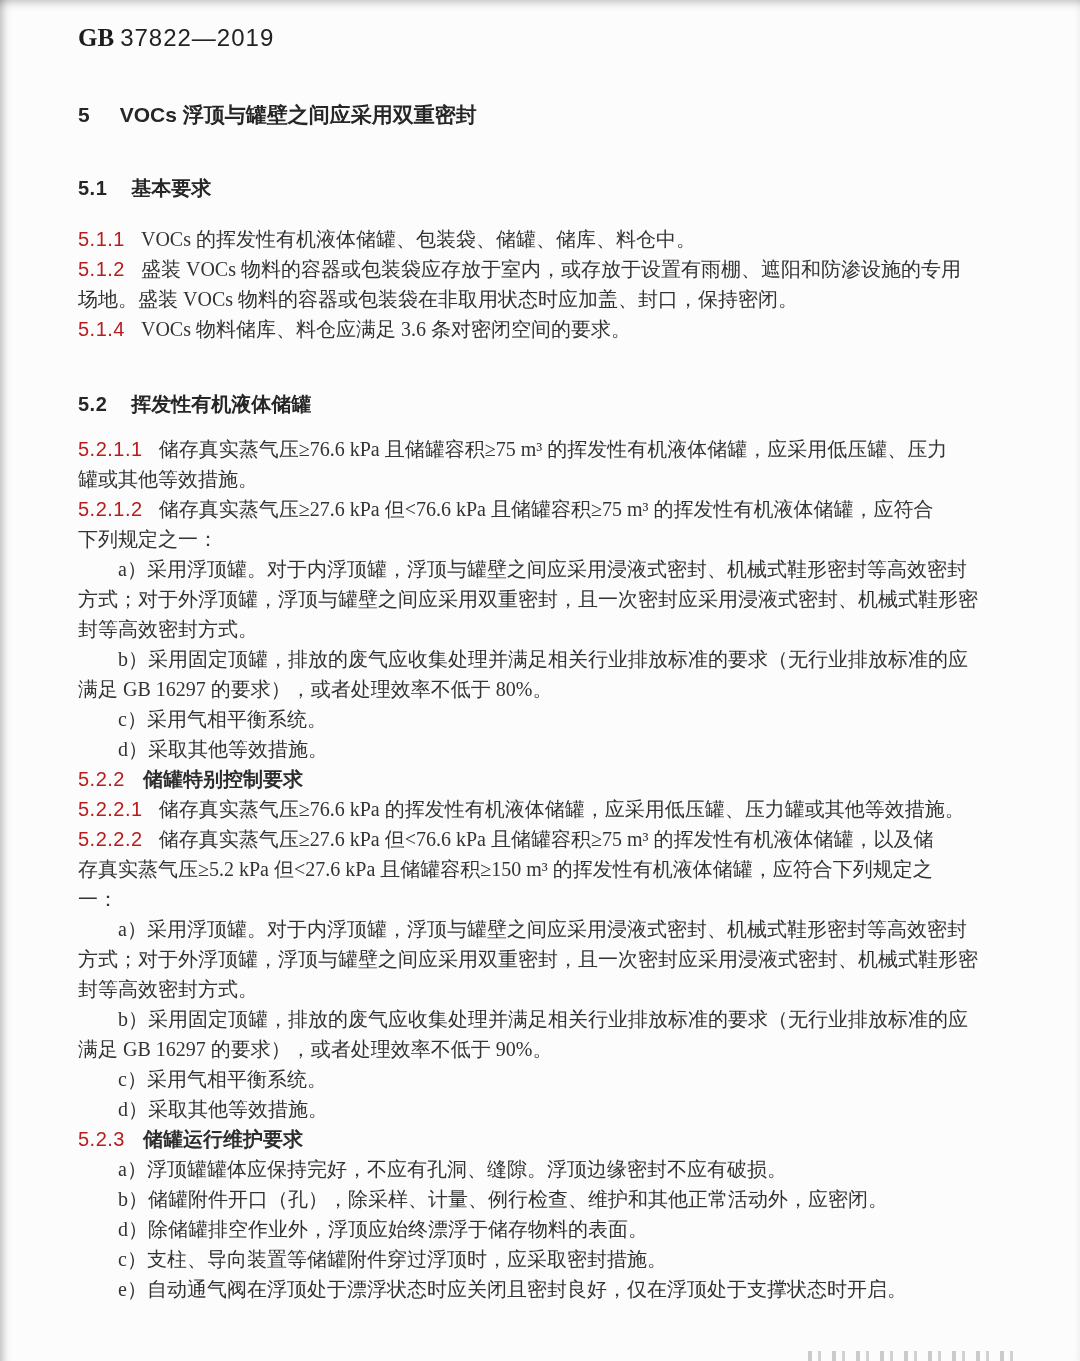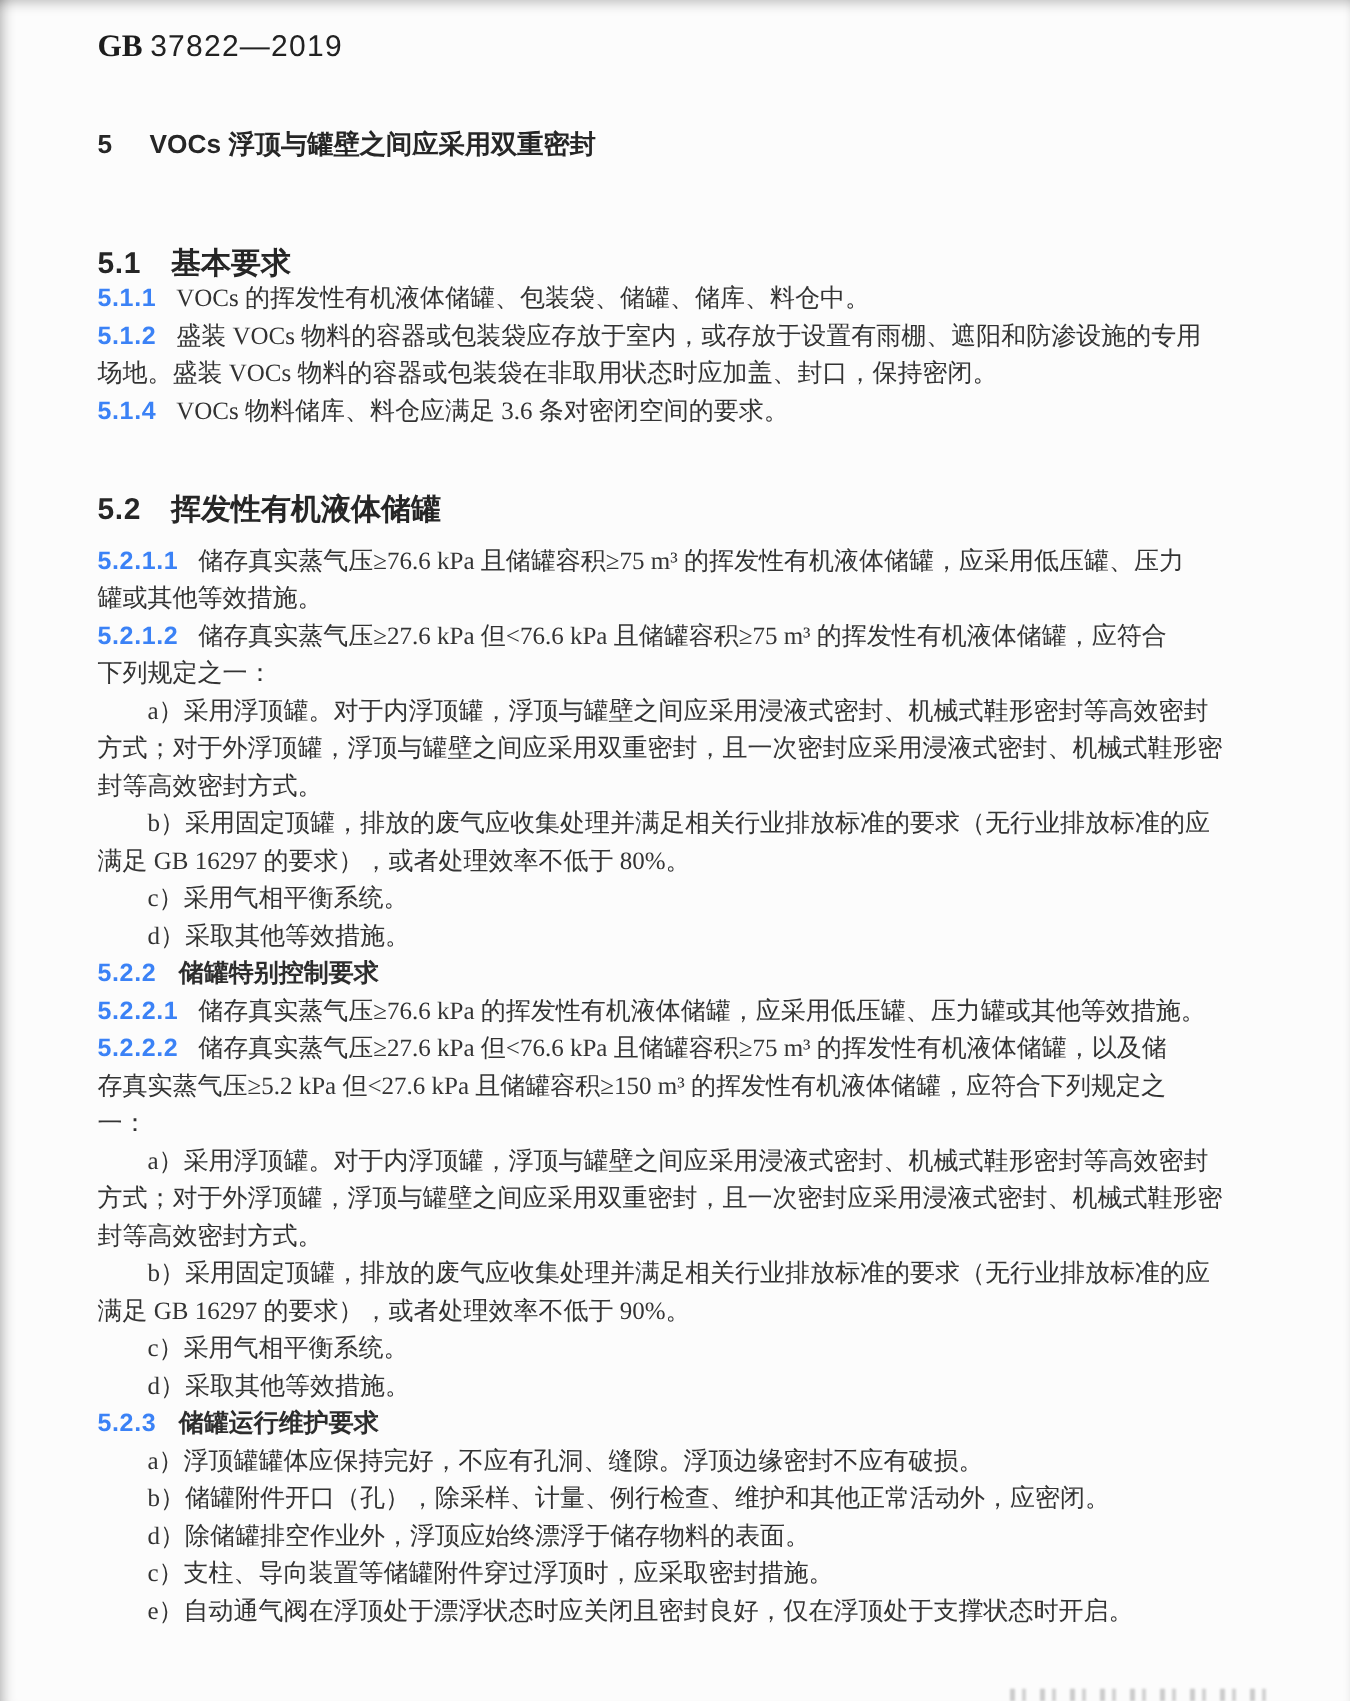--- a/index.html
+++ b/index.html
@@ -22,34 +22,34 @@
 
   
   #doc-header{top:24px;white-space:nowrap;color:#1c1c1c;}
   .gb-code{font-family:"Liberation Serif","DejaVu Serif",serif;font-weight:bold;font-size:25px;}
   .gb-num{font-family:"Liberation Sans","DejaVu Sans",sans-serif;font-weight:400;font-size:24px;letter-spacing:1px;margin-left:6px;color:#222;}
 
   
   .h1,.h2{font-family:"Liberation Sans","DejaVu Sans",sans-serif;font-weight:bold;color:#262626;white-space:nowrap;}
   #h5{top:101px;font-size:21px;}
   #h5 .hn{margin-right:30px;}
-  #h51{top:194px;font-size:24px;}
-  #h52{top:391px;font-size:24px;}
+  #h51{top:175px;font-size:20px;}
+  #h52{top:391px;font-size:20px;}
   .h2 .hn{margin-right:24px;letter-spacing:.5px;}
 
   
   #sec51-lines{top:224px;}
   #sec52-lines{top:434px;}
   .line{
     height:30px;line-height:30px;font-size:20px;color:#333;
     white-space:nowrap;
   }
   .num{
     font-family:"Liberation Sans","DejaVu Sans",sans-serif;
-    font-weight:bold;color:#3b82f6;margin-right:16px;letter-spacing:.5px;
+    font-weight:normal;color:#b91c1c;margin-right:16px;letter-spacing:.5px;
   }
   .ind{text-indent:40px;}               
   .h3line{font-family:"Liberation Sans","DejaVu Sans",sans-serif;font-weight:bold;color:#2d2d2d;}
   .h3line .num{margin-right:18px;}
 
   
   #bottom-fragment{
     position:absolute;left:808px;top:1351px;width:205px;height:10px;
     background:repeating-linear-gradient(90deg,
       #8a8a8a 0 4px, transparent 4px 10px,

